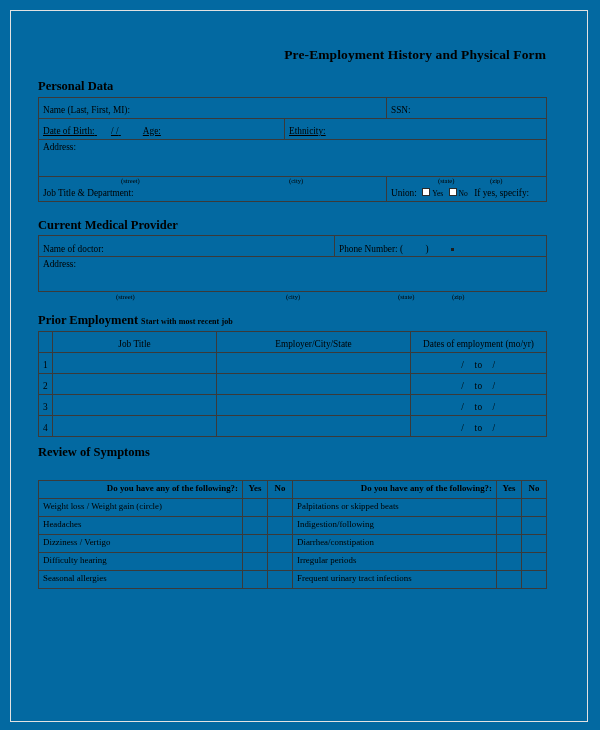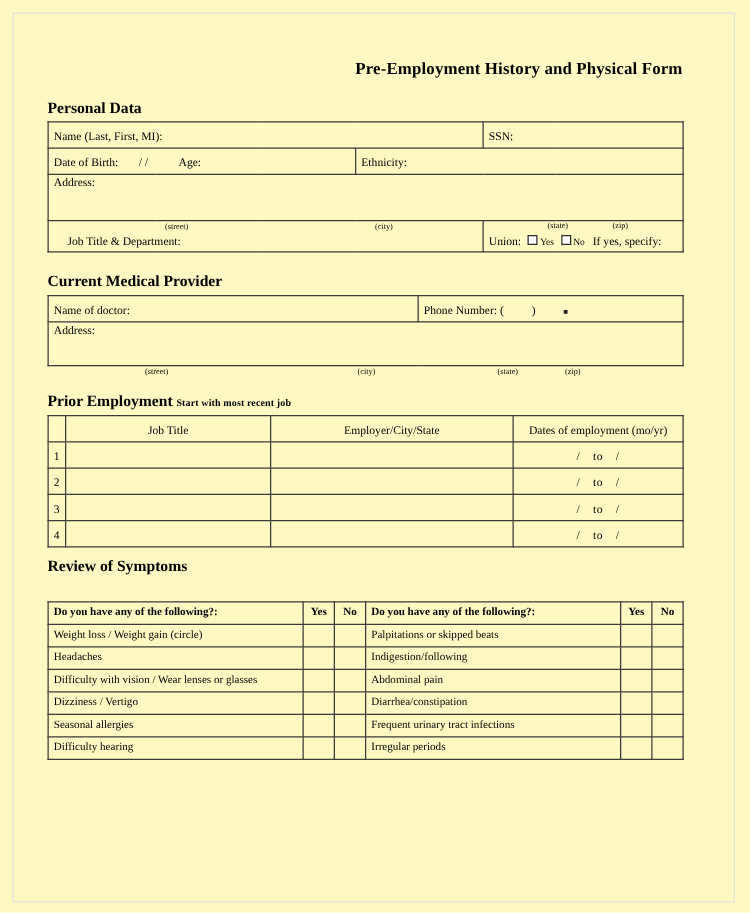--- a/index.html
+++ b/index.html
@@ -12,21 +12,21 @@
     height: 730px;
     font-family: "Liberation Serif", "DejaVu Serif", serif;
     color: #000000;
     overflow: hidden;
   }
   .page {
     position: relative;
     width: 600px;
     height: 730px;
     box-sizing: border-box;
-    background: #fef9c3;
+    background: #0369a1;
   }
   
   .page-frame {
     position: absolute;
     left: 10px;
     top: 10px;
     width: 578px;
     height: 712px;
     border: 1px solid #e2e2e2;
     box-sizing: border-box;
@@ -70,21 +70,21 @@
   }
   table.grid td {
     border: 1px solid #3a3a3a;
     font-size: 9.3px;
     padding: 2px 4px;
     vertical-align: bottom;
     height: 16px;
     line-height: 1.15;
   }
   td.tall { height: 26px; }
-  td.mid  { height: 20px; }
+  td.mid  { height: 20px; text-decoration: underline; }
   .label-row {
     position: relative;
     height: 11px;
   }
   .label-row span {
     position: absolute;
     top: 0;
     font-size: 6.6px;
   }
 
@@ -126,21 +126,21 @@
   .date-cell .slash { padding: 0 10px; }
 
   table.sym { border-collapse: collapse; width: 508px; table-layout: fixed; }
   table.sym td {
     border: 1px solid #3a3a3a;
     font-size: 8.9px;
     padding: 2px 4px;
     height: 13px;
     line-height: 1.1;
   }
-  table.sym td.hd { font-weight: bold; text-align: left; }
+  table.sym td.hd { font-weight: bold; text-align: right; }
   table.sym td.hdc { font-weight: bold; text-align: center; }
   table.sym td.ynbox { }
 </style>
 </head>
 <body>
 
 <div class="page">
   <div class="page-frame"></div>
 
   <div class="content">
@@ -178,21 +178,21 @@
           <td class="mid" colspan="3">
             <span>Ethnicity:</span>
           </td>
         </tr>
         <tr>
           <td colspan="6" style="height:32px;vertical-align:top;padding-top:2px">
             <span>Address:</span>
           </td>
         </tr>
         <tr>
-          <td colspan="4" style="height:22px;vertical-align:bottom;padding:0 4px 2px 15px">
+          <td colspan="4" style="height:22px;vertical-align:bottom;padding:0 4px 2px 4px">
             <div class="label-row">
               <span style="left:78px">(street)</span>
               <span style="left:246px">(city)</span>
             </div>
             <span>Job Title &amp; Department:</span>
           </td>
           <td colspan="2" style="height:22px;vertical-align:bottom;padding:0 4px 2px 4px">
             <div class="label-row">
               <span style="left:47px">(state)</span>
               <span style="left:99px">(zip)</span>
@@ -326,48 +326,40 @@
         </tr>
         <tr>
           <td>Headaches</td>
           <td class="ynbox"></td>
           <td class="ynbox"></td>
           <td>Indigestion/following</td>
           <td class="ynbox"></td>
           <td class="ynbox"></td>
         </tr>
         <tr>
-          <td>Difficulty with vision / Wear lenses or glasses</td>
-          <td class="ynbox"></td>
-          <td class="ynbox"></td>
-          <td>Abdominal pain</td>
-          <td class="ynbox"></td>
-          <td class="ynbox"></td>
-        </tr>
-        <tr>
           <td>Dizziness / Vertigo</td>
           <td class="ynbox"></td>
           <td class="ynbox"></td>
           <td>Diarrhea/constipation</td>
           <td class="ynbox"></td>
           <td class="ynbox"></td>
         </tr>
         <tr>
+          <td>Difficulty hearing</td>
+          <td class="ynbox"></td>
+          <td class="ynbox"></td>
+          <td>Irregular periods</td>
+          <td class="ynbox"></td>
+          <td class="ynbox"></td>
+        </tr>
+        <tr>
           <td>Seasonal allergies</td>
           <td class="ynbox"></td>
           <td class="ynbox"></td>
           <td>Frequent urinary tract infections</td>
-          <td class="ynbox"></td>
-          <td class="ynbox"></td>
-        </tr>
-        <tr>
-          <td>Difficulty hearing</td>
-          <td class="ynbox"></td>
-          <td class="ynbox"></td>
-          <td>Irregular periods</td>
           <td class="ynbox"></td>
           <td class="ynbox"></td>
         </tr>
       </tbody>
     </table>
 
   </div>
 </div>
 
 </body></html>

